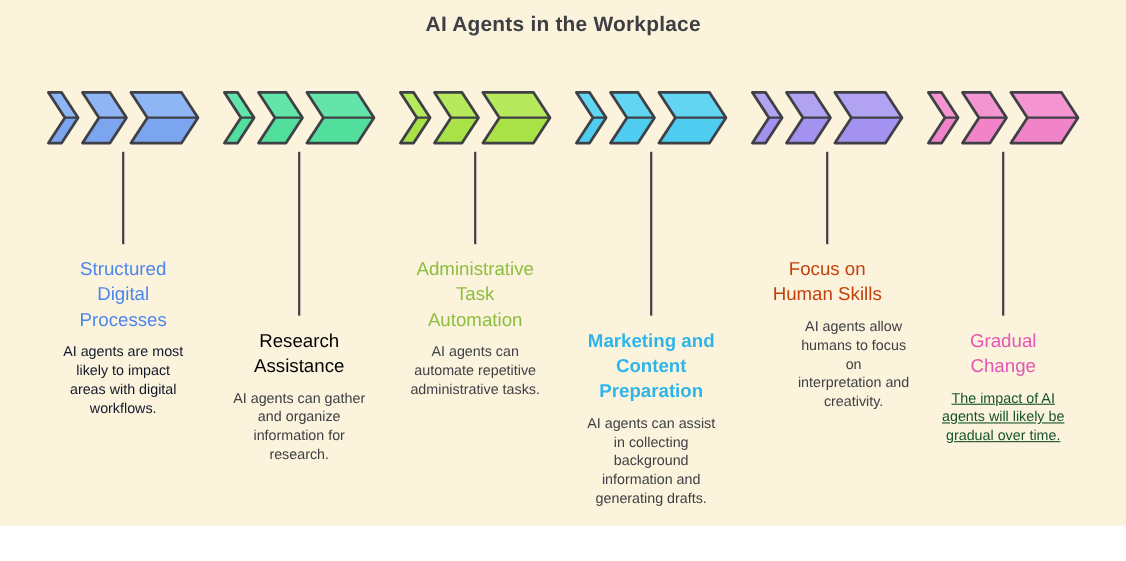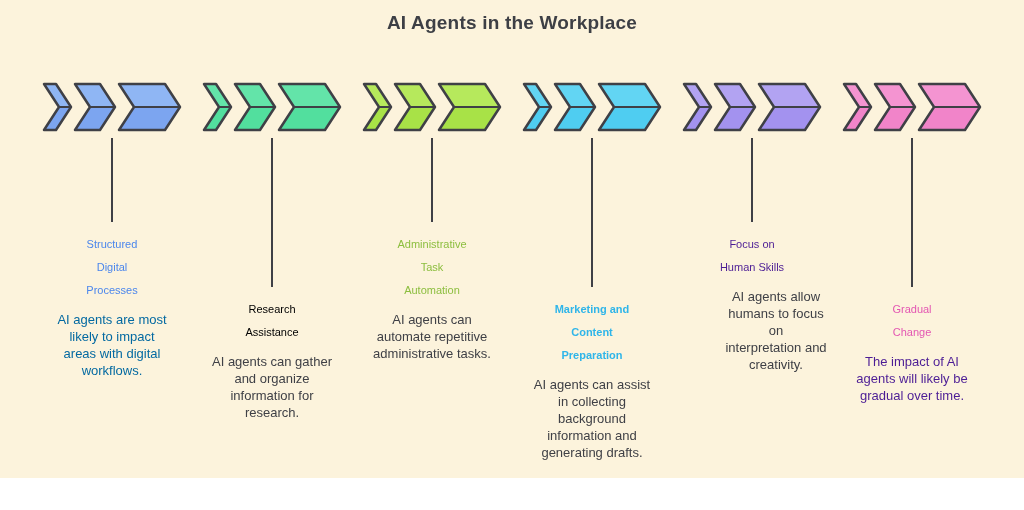--- a/index.html
+++ b/index.html
@@ -45,21 +45,21 @@
   .connector {
     width: 2px;
     height: 84px;
     margin-top: 6px;
   }
   .col.low .connector {
     height: 149px;
   }
   .item-title {
     margin-top: 11px;
-    font-size: 11px;
+    font-size: 17px;
     line-height: 23px;
     font-weight: normal;
     text-align: center;
     white-space: pre-line;
   }
   .item-desc {
     margin-top: 9px;
     font-size: 13px;
     line-height: 17px;
     text-align: center;
@@ -87,21 +87,21 @@
         <path d="M33,2 L58,2 L73,25 L58,48 L33,48 L48,25 Z" fill="none" stroke-width="2.5" stroke-linejoin="round" stroke="#3F4046"></path>
         <polygon points="77,2 123,2 138,25 92,25" fill="#8FB6F4"></polygon>
         <polygon points="92,25 138,25 123,48 77,48" fill="#7CA5F0"></polygon>
         <path d="M92,25 L138,25" fill="none" stroke-width="2" stroke="#3F4046"></path>
         <path d="M77,2 L123,2 L138,25 L123,48 L77,48 L92,25 Z" fill="none" stroke-width="2.5" stroke-linejoin="round" stroke="#3F4046"></path>
       </svg>
       <div class="connector" style="background-color: rgb(63, 64, 70);"></div>
       <h3 class="item-title" style="color: rgb(75, 134, 236);">Structured
 Digital
 Processes</h3>
-      <p class="item-desc" style="color: #0369a1;">AI agents are most
+      <p class="item-desc" style="color: #0f172a;">AI agents are most
 likely to impact
 areas with digital
 workflows.</p>
     </div>
 
     <div class="col low">
       <svg class="arrows" viewBox="0 0 140 50">
         <polygon points="2,2 14,2 29,25 17,25" fill="#63E4A9"></polygon>
         <polygon points="17,25 29,25 14,48 2,48" fill="#52DF9E"></polygon>
         <path d="M17,25 L29,25" fill="none" stroke-width="2" stroke="#3F4046"></path>
@@ -183,21 +183,21 @@
         <polygon points="33,2 58,2 73,25 48,25" fill="#B2A3F2"></polygon>
         <polygon points="48,25 73,25 58,48 33,48" fill="#A392EF"></polygon>
         <path d="M48,25 L73,25" fill="none" stroke-width="2" stroke="#3F4046"></path>
         <path d="M33,2 L58,2 L73,25 L58,48 L33,48 L48,25 Z" fill="none" stroke-width="2.5" stroke-linejoin="round" stroke="#3F4046"></path>
         <polygon points="77,2 123,2 138,25 92,25" fill="#B2A3F2"></polygon>
         <polygon points="92,25 138,25 123,48 77,48" fill="#A392EF"></polygon>
         <path d="M92,25 L138,25" fill="none" stroke-width="2" stroke="#3F4046"></path>
         <path d="M77,2 L123,2 L138,25 L123,48 L77,48 L92,25 Z" fill="none" stroke-width="2.5" stroke-linejoin="round" stroke="#3F4046"></path>
       </svg>
       <div class="connector" style="background-color: rgb(63, 64, 70);"></div>
-      <h3 class="item-title" style="color: #4c1d95;">Focus on
+      <h3 class="item-title" style="color: #c2410c;">Focus on
 Human Skills</h3>
       <p class="item-desc" style="color: rgb(63, 64, 70); margin-left: 48px;">AI agents allow
 humans to focus on
 interpretation and
 creativity.</p>
     </div>
 
     <div class="col low">
       <svg class="arrows" viewBox="0 0 140 50">
         <polygon points="2,2 14,2 29,25 17,25" fill="#F494D1"></polygon>
@@ -209,19 +209,19 @@
         <path d="M48,25 L73,25" fill="none" stroke-width="2" stroke="#3F4046"></path>
         <path d="M33,2 L58,2 L73,25 L58,48 L33,48 L48,25 Z" fill="none" stroke-width="2.5" stroke-linejoin="round" stroke="#3F4046"></path>
         <polygon points="77,2 123,2 138,25 92,25" fill="#F494D1"></polygon>
         <polygon points="92,25 138,25 123,48 77,48" fill="#F184C9"></polygon>
         <path d="M92,25 L138,25" fill="none" stroke-width="2" stroke="#3F4046"></path>
         <path d="M77,2 L123,2 L138,25 L123,48 L77,48 L92,25 Z" fill="none" stroke-width="2.5" stroke-linejoin="round" stroke="#3F4046"></path>
       </svg>
       <div class="connector" style="background-color: rgb(63, 64, 70);"></div>
       <h3 class="item-title" style="color: rgb(227, 86, 178);">Gradual
 Change</h3>
-      <p class="item-desc" style="color: #4c1d95;">The impact of AI
+      <p class="item-desc" style="color: #14532d; text-decoration: underline;">The impact of AI
 agents will likely be
 gradual over time.</p>
     </div>
 
   </div>
 </div>
 
 </body></html>

